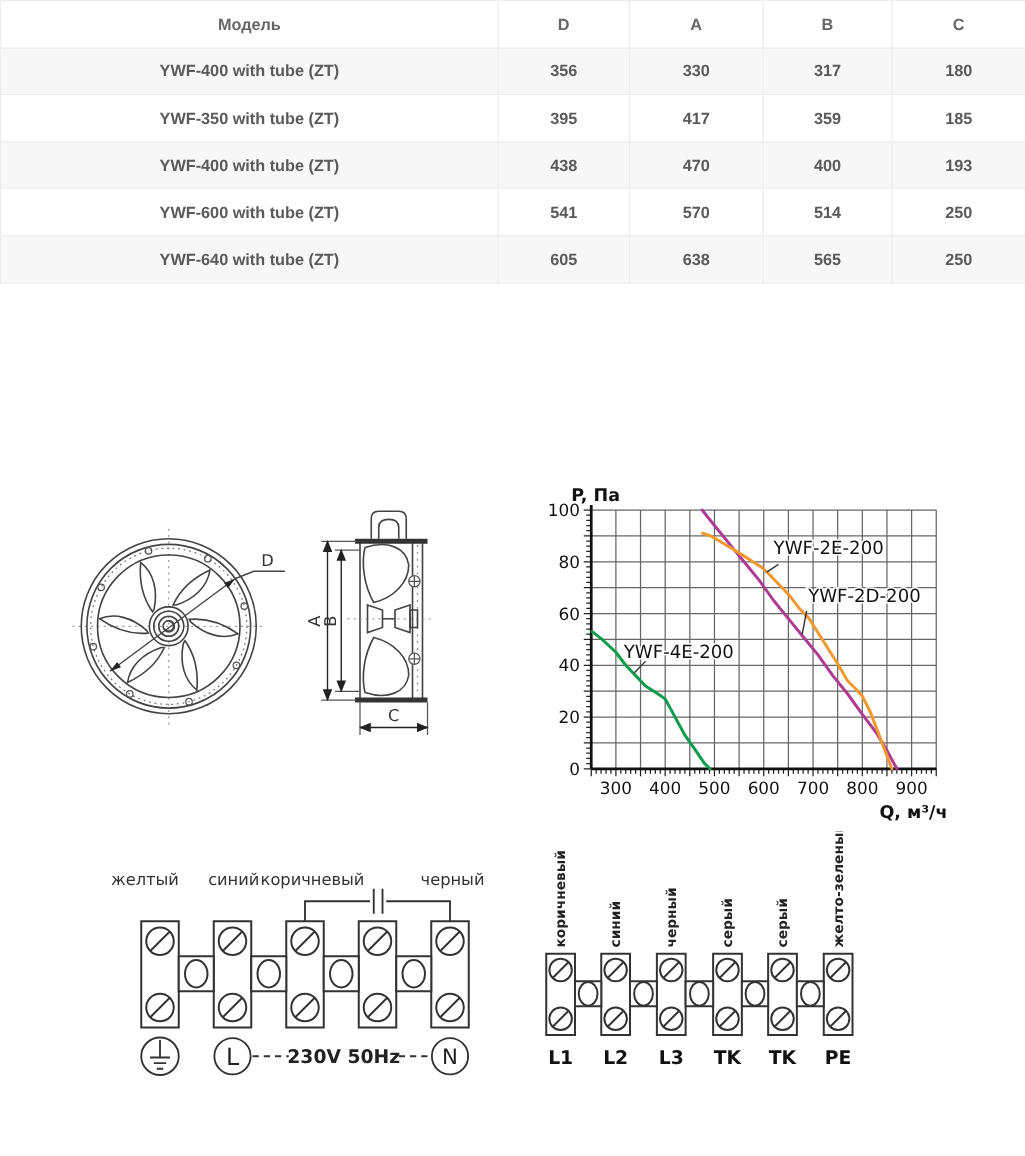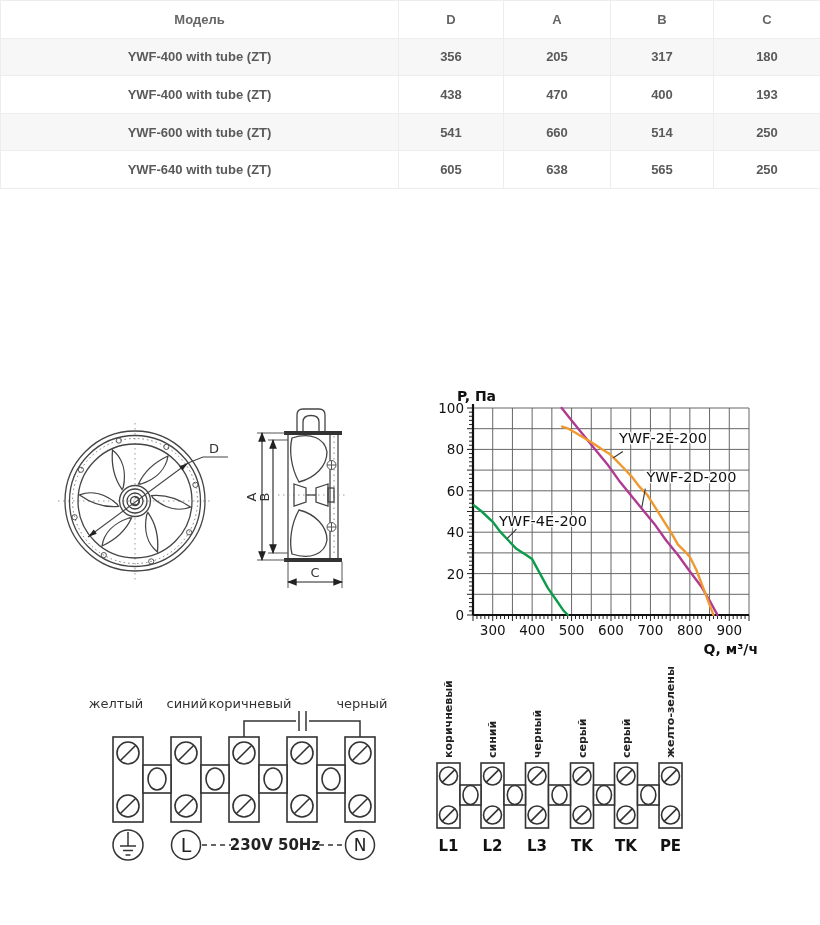--- a/index.html
+++ b/index.html
@@ -43,35 +43,42 @@
         <th>D</th>
         <th>A</th>
         <th>B</th>
         <th>C</th>
       </tr>
     </thead>
     <tbody>
       <tr>
         <td>YWF-400 with tube (ZT)</td>
         <td>356</td>
-        <td>205</td>
+        <td>330</td>
         <td>317</td>
         <td>180</td>
+      </tr>
+      <tr>
+        <td>YWF-350 with tube (ZT)</td>
+        <td>395</td>
+        <td>417</td>
+        <td>359</td>
+        <td>185</td>
       </tr>
       <tr>
         <td>YWF-400 with tube (ZT)</td>
         <td>438</td>
         <td>470</td>
         <td>400</td>
         <td>193</td>
       </tr>
       <tr>
         <td>YWF-600 with tube (ZT)</td>
         <td>541</td>
-        <td>660</td>
+        <td>570</td>
         <td>514</td>
         <td>250</td>
       </tr>
       <tr>
         <td>YWF-640 with tube (ZT)</td>
         <td>605</td>
         <td>638</td>
         <td>565</td>
         <td>250</td>
       </tr>

